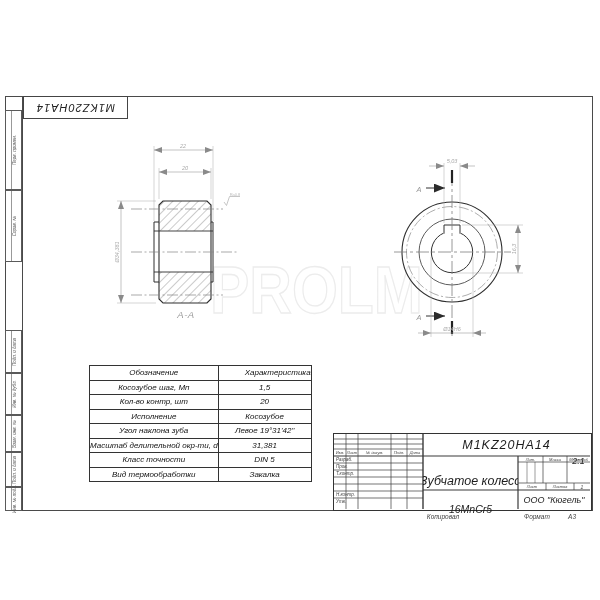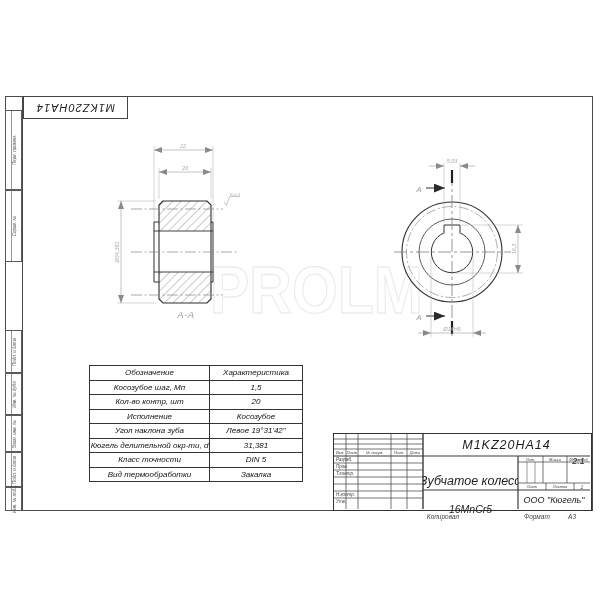--- a/index.html
+++ b/index.html
@@ -192,40 +192,40 @@
       <line x1="473" y1="333" x2="486" y2="333" marker-start="url(#arr)"></line>
     </g>
     <text class="dimtxt" x="452" y="330.5" text-anchor="middle" font-size="5">Ø14H6</text>
   </g>
 </svg>
 
 <table class="abs" id="spec">
   <tbody>
       <tr>
     <td style="width:119px;">Обозначение</td>
-    <td style="width:92px;">Характеристика</td>
+    <td style="width:92px;text-align:right;">Характеристика</td>
   </tr>
   <tr>
         <td>Косозубое шаг, Мп</td>
         <td>1,5</td>
       </tr>
   <tr>
         <td>Кол-во контр, шт</td>
         <td>20</td>
       </tr>
   <tr>
         <td>Исполнение</td>
         <td>Косозубое</td>
       </tr>
   <tr>
         <td>Угол наклона зуба</td>
         <td>Левое 19°31'42"</td>
       </tr>
   <tr>
-        <td>Кюгель делительной окр-ти, d</td>
+        <td>Масштаб делительной окр-ти, d</td>
         <td>31,381</td>
       </tr>
   <tr>
         <td>Класс точности</td>
         <td>DIN 5</td>
       </tr>
   <tr>
         <td>Вид термообработки</td>
         <td>Закалка</td>
       </tr>

